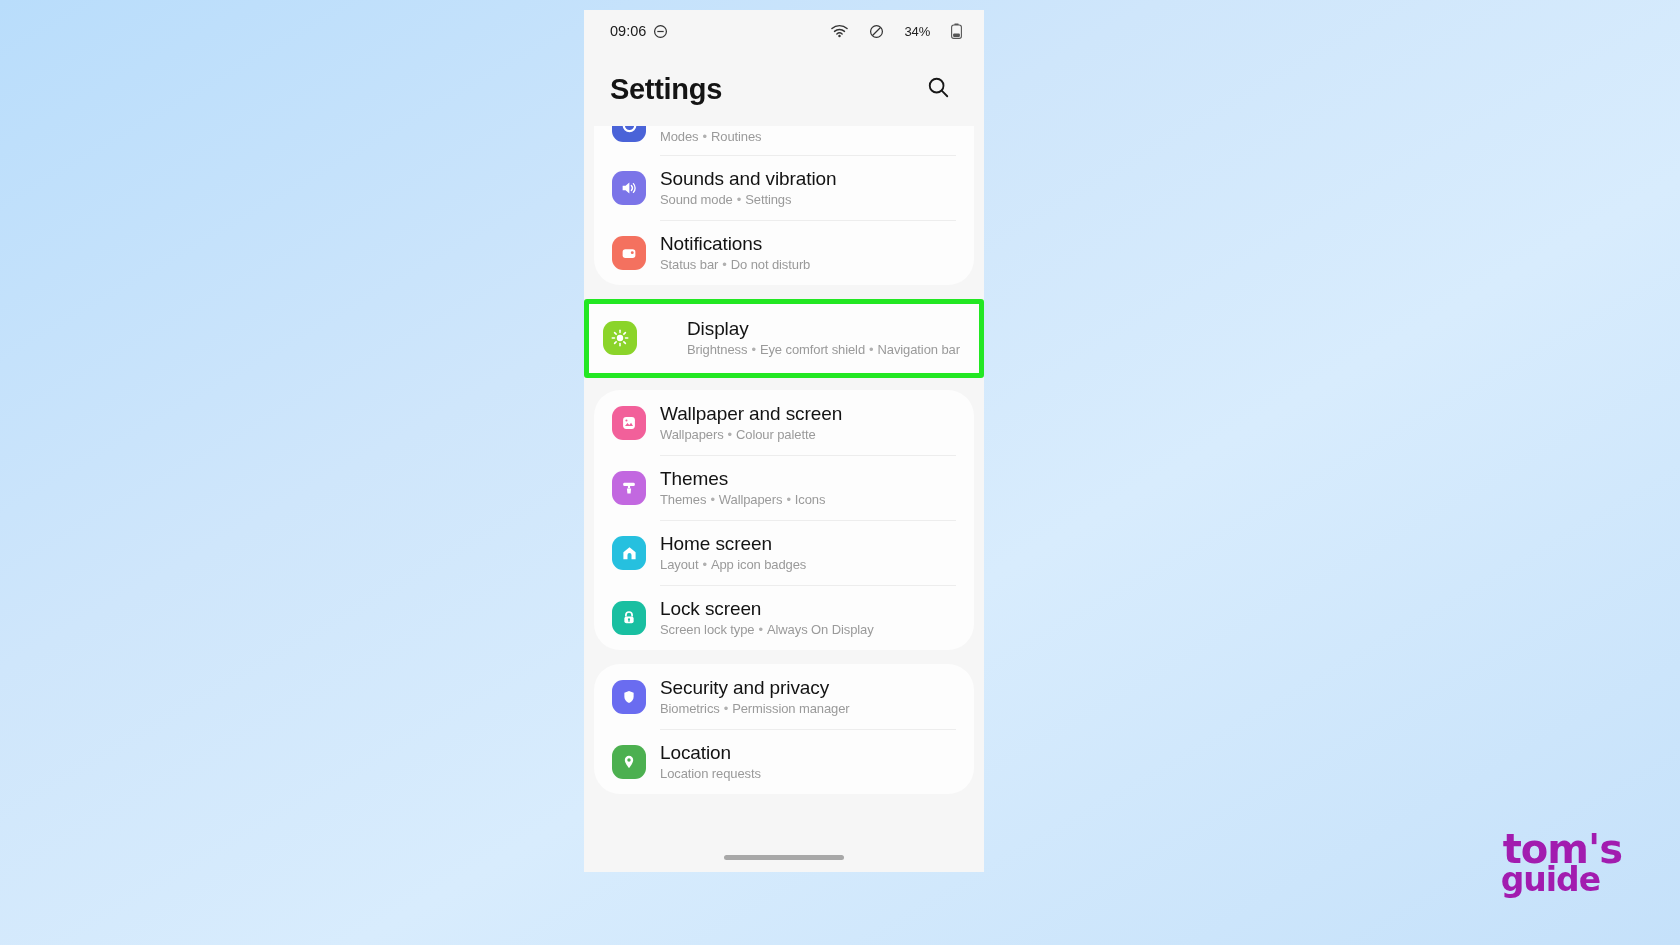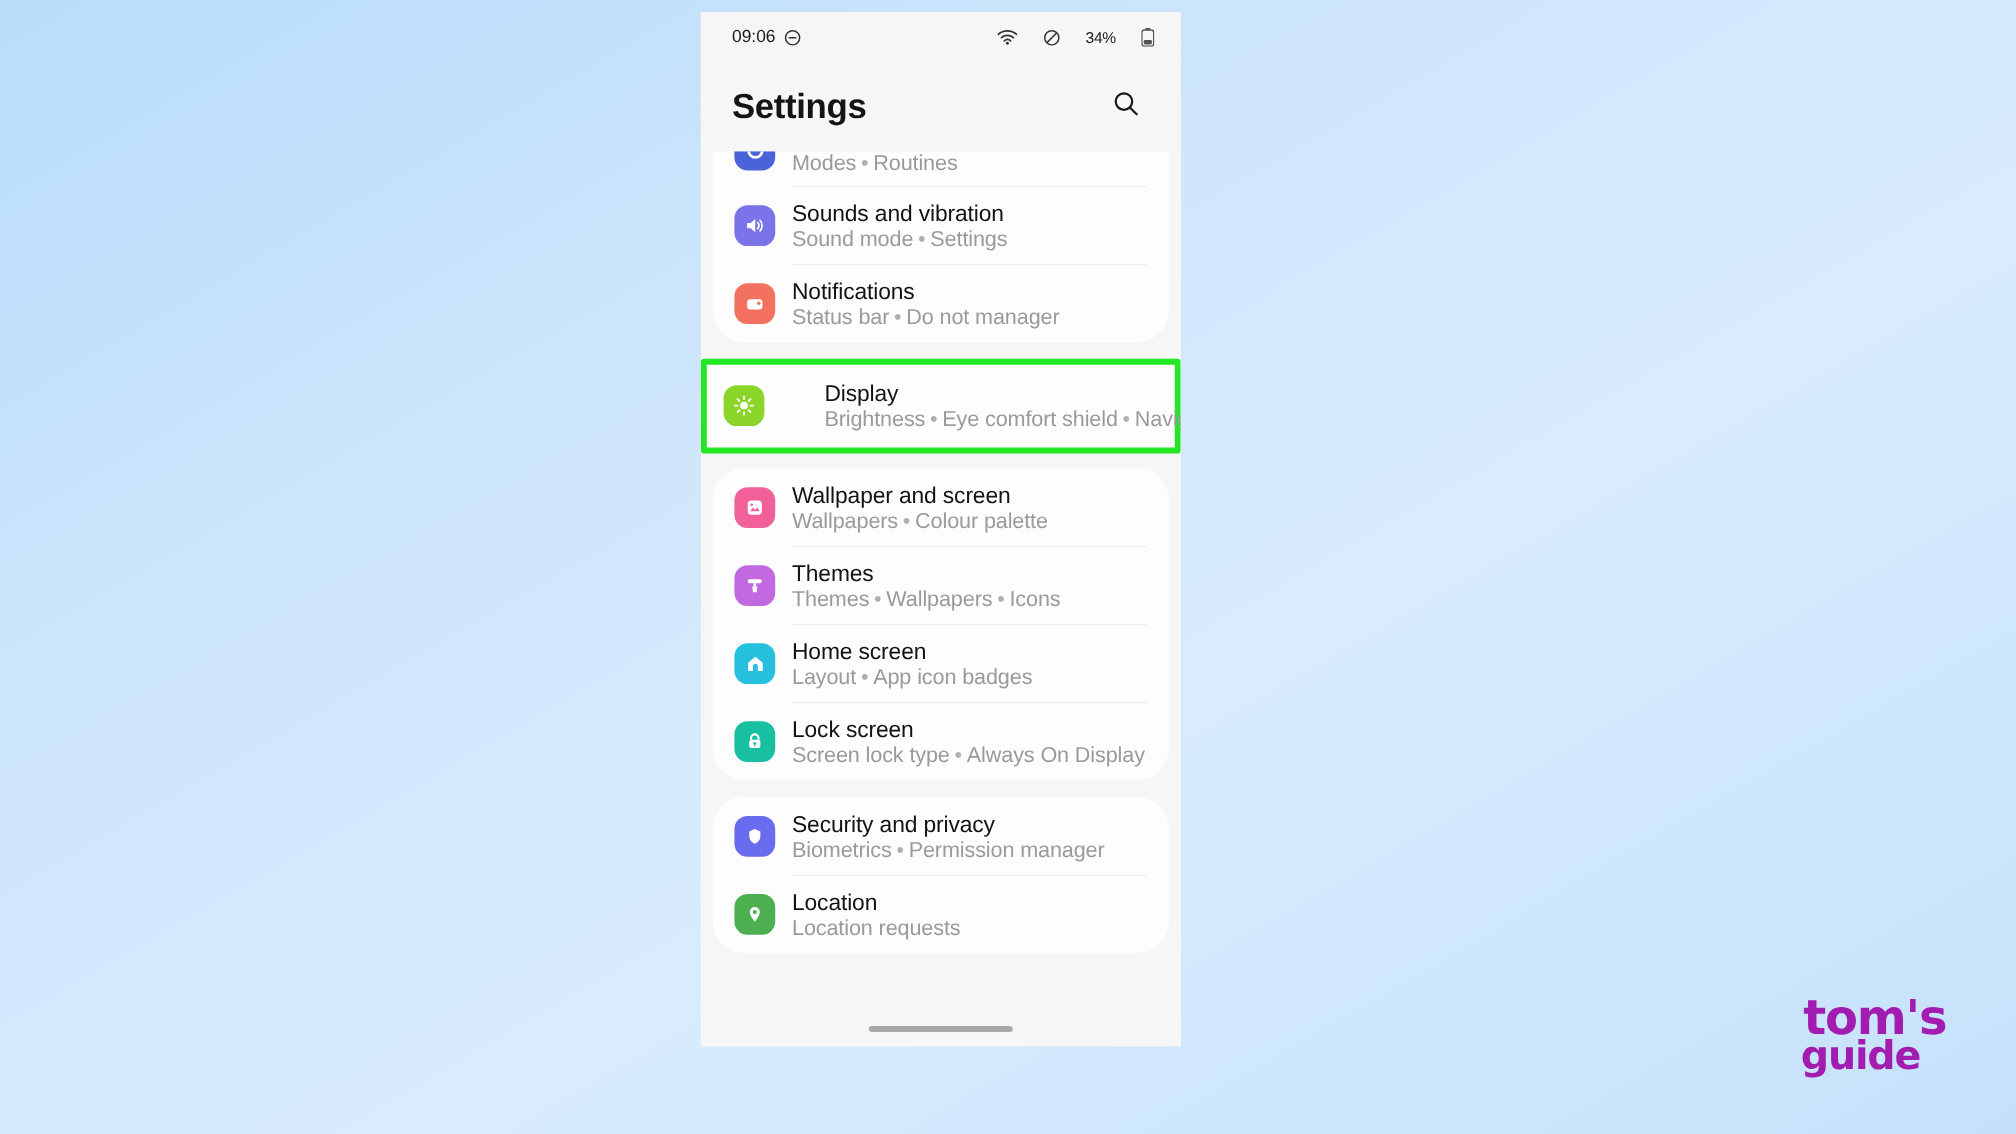--- a/index.html
+++ b/index.html
@@ -91,21 +91,21 @@
     margin-right: 14px;
     border-radius: 11px;
     display: flex; align-items: center; justify-content: center;
   }
   .row-text { padding-top: 2px; min-width: 0; }
   .row-title {
     font-size: 19px; color: #131313; line-height: 21px;
     letter-spacing: -.1px; white-space: nowrap;
   }
   .row-sub {
-    font-size: 18px; color: #9a9a9a; line-height: 19px;
+    font-size: 13px; color: #9a9a9a; line-height: 19px;
     margin-top: 1px; white-space: nowrap; letter-spacing: -.1px;
   }
   .row-sub .sep { padding: 0 4px; color: #b0b0b0; }
 
   
   .row.clipped { min-height: 0; padding-top: 0; padding-bottom: 9px; }
   .row.clipped .row-icon { margin-top: -18px; height: 34px; }
   .row.clipped .row-text { padding-top: 0; }
 
   
@@ -233,21 +233,21 @@
       <div class="row">
         <div class="row-icon" style="background:#f4715f">
           <svg width="20" height="20" viewBox="0 0 22 22">
             <rect x="4" y="7" width="14" height="9.5" rx="3" fill="#fff"></rect>
             <circle cx="14.6" cy="10.6" r="1.6" fill="#f4715f"></circle>
           </svg>
         </div>
         <div class="row-text">
           <div class="row-title">Notifications</div>
           <div class="row-sub">
-            <span>Status bar</span><span class="sep">•</span><span>Do not manager</span>
+            <span>Status bar</span><span class="sep">•</span><span>Do not disturb</span>
           </div>
         </div>
       </div>
     </div>
 
     <div id="highlight-wrap">
       <div class="row">
         <div class="row-icon" style="background:#8bd42a">
           <svg width="22" height="22" viewBox="0 0 24 24">
             <circle cx="12" cy="12" r="3.5" fill="#fff"></circle>

